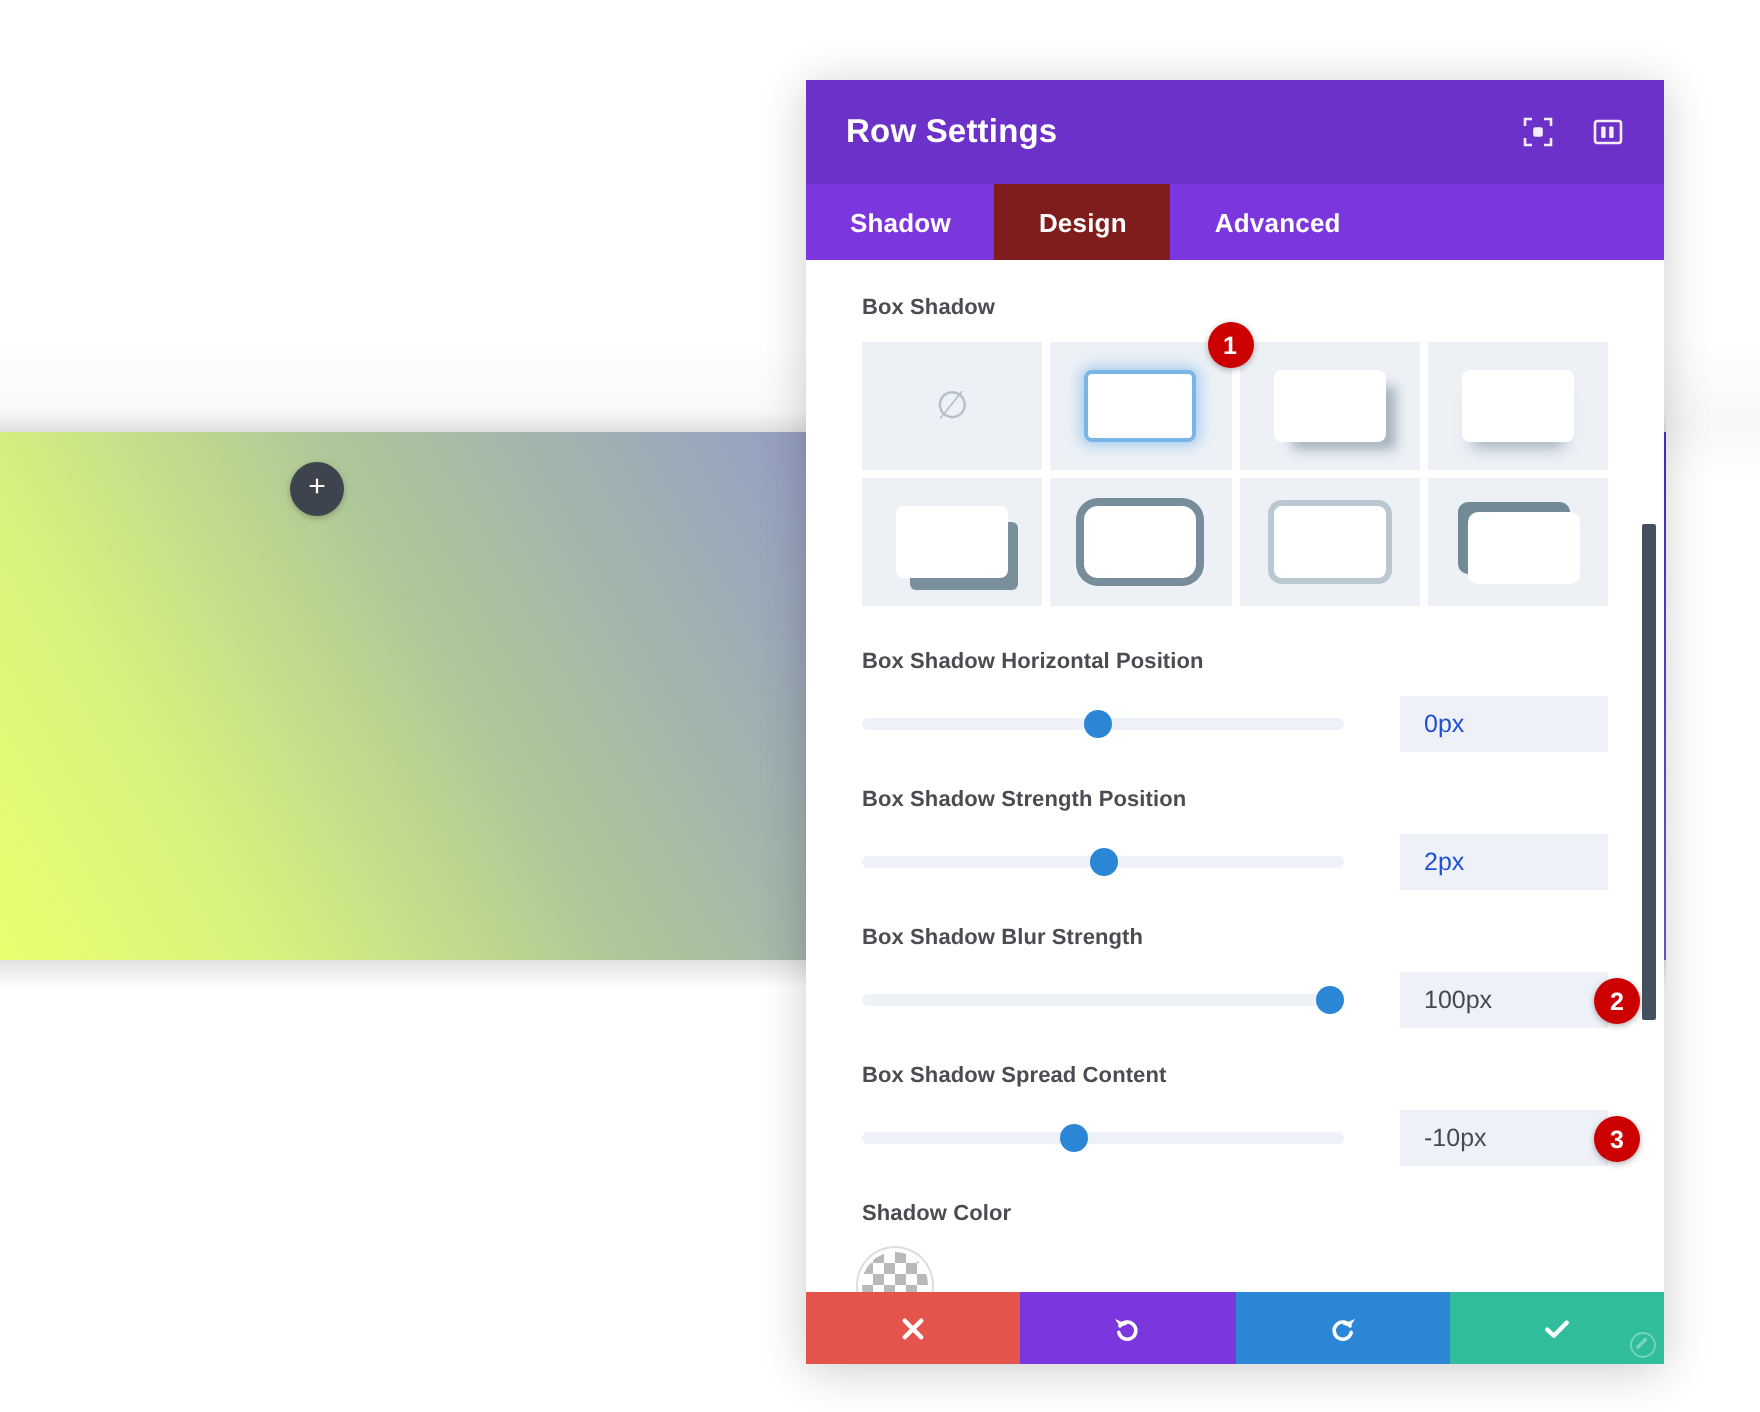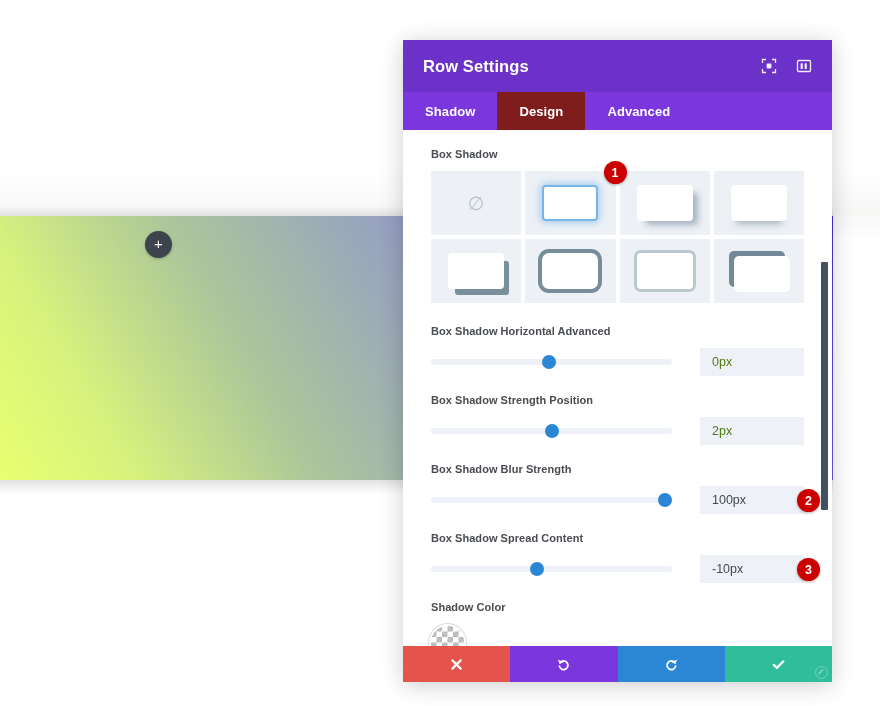--- a/index.html
+++ b/index.html
@@ -124,21 +124,21 @@
   .slider-track {
     width: 100%; height: 6px; background: #eef1f7; border-radius: 3px;
   }
   .slider-thumb {
     position: absolute; width: 14px; height: 14px; border-radius: 50%;
     background: #2b87d6; transform: translateX(-50%);
   }
   .slider-value {
     width: 104px; height: 28px; background: #eef1f7;
     display: flex; align-items: center; padding-left: 12px;
-    font-size: 12.5px; color: #4d7c0f; flex: 0 0 auto; position: relative;
+    font-size: 12.5px; color: #1d4ed8; flex: 0 0 auto; position: relative;
     cursor: text;
   }
 
   
   .swatch-row {
     display: flex; align-items: center; gap: 4px; margin-top: 13px;
   }
   .sw-picker {
     width: 33px; height: 33px; border-radius: 50%; position: relative;
     background-image:
@@ -240,21 +240,21 @@
         </div>
         <div class="preset p-soft">
           <div class="preset-box"></div>
         </div>
         <div class="preset p-bracket">
           <div class="preset-box"></div>
         </div>
       </div>
 
       <div class="slider-field">
-        <div class="field-label">Box Shadow Horizontal Advanced</div>
+        <div class="field-label">Box Shadow Horizontal Position</div>
         <div class="slider-row">
           <div class="slider-wrap">
             <div class="slider-track"></div>
             <div class="slider-thumb" id="thumb0" style="left: 49%;"></div>
           </div>
           <div class="slider-value">0px</div>
         </div>
       </div>
 
       <div class="slider-field">

